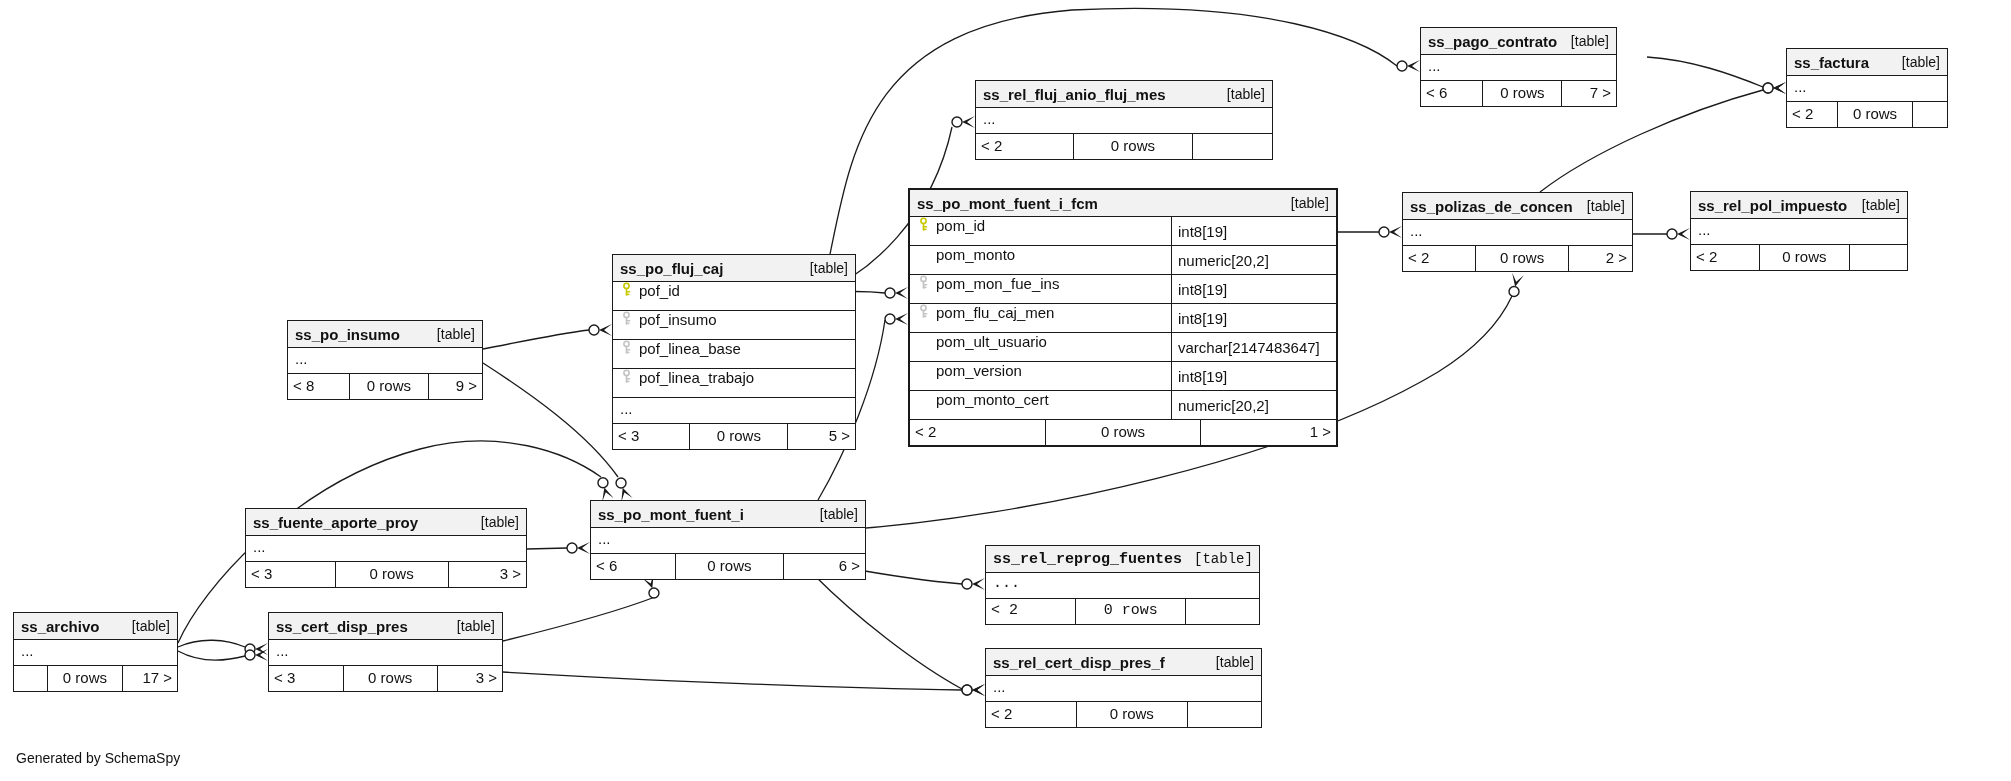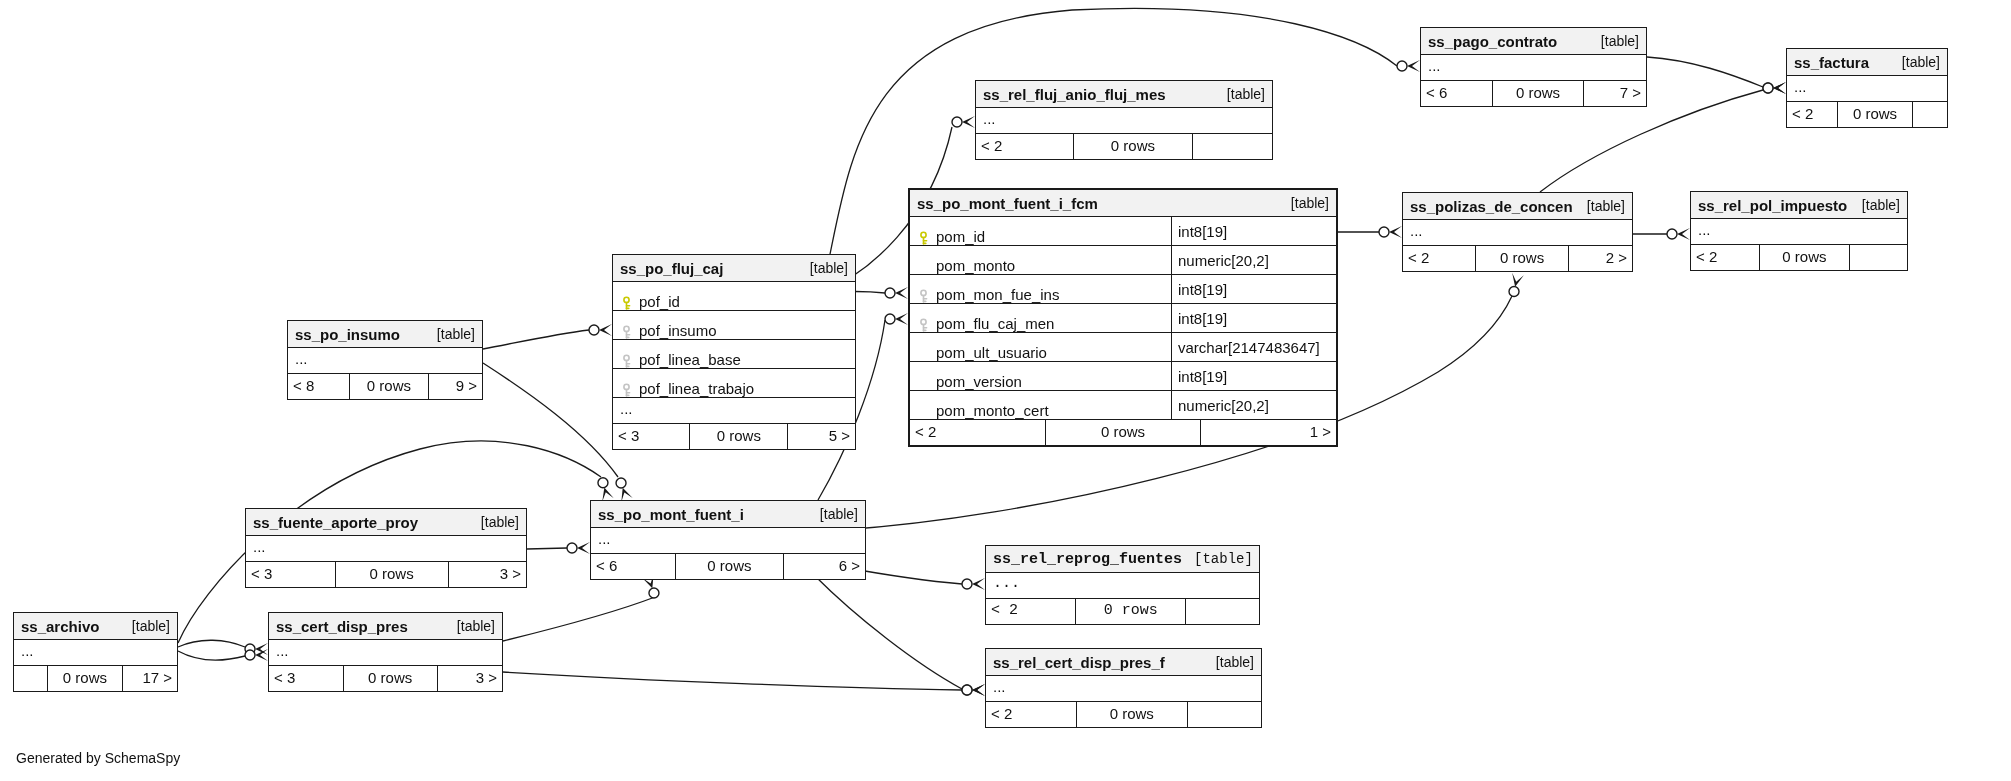--- a/index.html
+++ b/index.html
@@ -5,21 +5,21 @@
   html,body{margin:0;padding:0;background:#ffffff;}
   body{font-family:"Liberation Sans","DejaVu Sans",sans-serif;color:#111;}
   #diagram{position:relative;width:2011px;height:781px;background:#fff;overflow:hidden;}
   #connector-layer{position:absolute;left:0;top:0;width:2011px;height:781px;}
   .table-box{position:absolute;background:#fff;border:1px solid #1a1a1a;box-sizing:border-box;cursor:pointer;}
   .table-box.emph{border-width:2px;}
   .t-header{display:flex;justify-content:space-between;align-items:center;background:#f2f2f2;
             border-bottom:1px solid #1a1a1a;height:27px;padding:0 7px;box-sizing:border-box;white-space:nowrap;}
   .t-name{font-weight:bold;font-size:15px;}
   .t-badge{font-size:14px;margin-left:12px;}
-  .t-row{display:flex;align-items:flex-end;height:29px;border-bottom:1px solid #1a1a1a;
+  .t-row{display:flex;align-items:flex-start;height:29px;border-bottom:1px solid #1a1a1a;
          box-sizing:border-box;font-size:15px;white-space:nowrap;}
   .key-cell{width:26px;display:flex;justify-content:center;align-items:center;flex:none;}
   .col-name{flex:1;}
   .col-type{width:165px;flex:none;border-left:1px solid #1a1a1a;align-self:stretch;
             display:flex;align-items:center;padding-left:6px;box-sizing:border-box;}
   .t-ellipsis{height:26px;border-bottom:1px solid #1a1a1a;box-sizing:border-box;
               font-size:15px;padding:2px 0 0 7px;}
   .t-footer{display:flex;height:25px;box-sizing:border-box;font-size:15px;}
   .f-cell{box-sizing:border-box;padding:3px 5px 0 5px;}
   .f-l{border-right:1px solid #1a1a1a;}
@@ -84,21 +84,21 @@
       <path d="M1677 234 L1690 240 L1682 234 L1690 228 Z" fill="#1a1a1a"></path>
       <circle cx="1672" cy="234" r="5" fill="#ffffff" stroke="#1a1a1a" stroke-width="1.4"></circle>
       <path d="M178 647 C200 637 226 639 245 647" fill="none" stroke="#1a1a1a" stroke-width="1.3"></path>
       <path d="M255 649 L268 655 L260 649 L268 643 Z" fill="#1a1a1a"></path>
       <circle cx="250" cy="649" r="5" fill="#ffffff" stroke="#1a1a1a" stroke-width="1.4"></circle>
       <path d="M178 651 C200 663 226 661 245 656" fill="none" stroke="#1a1a1a" stroke-width="1.3"></path>
       <path d="M255 655 L268 661 L260 655 L268 649 Z" fill="#1a1a1a"></path>
       <circle cx="250" cy="655" r="5" fill="#ffffff" stroke="#1a1a1a" stroke-width="1.4"></circle>
     </svg>
   <div id="tables">
-      <div class="table-box" style="left: 1420px; top: 27px; width: 227px;">
+      <div class="table-box" style="left: 1420px; top: 27px; width: 197px;">
         <div class="t-header">
           <span class="t-name">ss_pago_contrato</span>
           <span class="t-badge">[table]</span>
         </div>
         <div class="t-ellipsis">...</div>
         <div class="t-footer">
           <span class="f-cell f-l" style="width: 32%;">&lt; 6</span>
           <span class="f-cell f-c">0 rows</span>
           <span class="f-cell f-r" style="width: 28%;">7 &gt;</span>
         </div>

